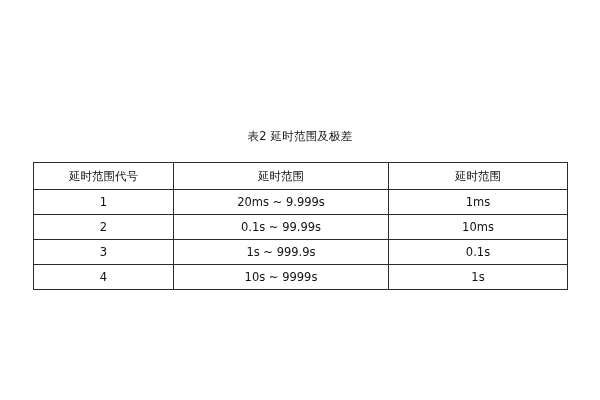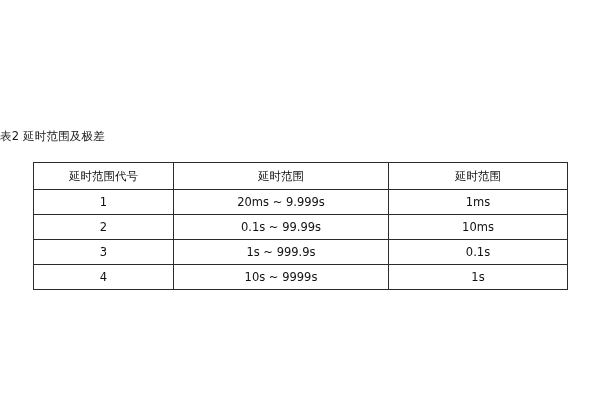--- a/index.html
+++ b/index.html
@@ -18,21 +18,21 @@
     position: relative;
     width: 600px;
     height: 400px;
     box-sizing: border-box;
   }
   .table-caption {
     position: absolute;
     top: 128px;
     left: 0;
     width: 600px;
-    text-align: left;
+    text-align: center;
     font-size: 11.5px;
     line-height: 16px;
     color: #1a1a1a;
     letter-spacing: 0.2px;
   }
   .table-wrap {
     position: absolute;
     top: 162px;
     left: 33px;
     width: 534px;

